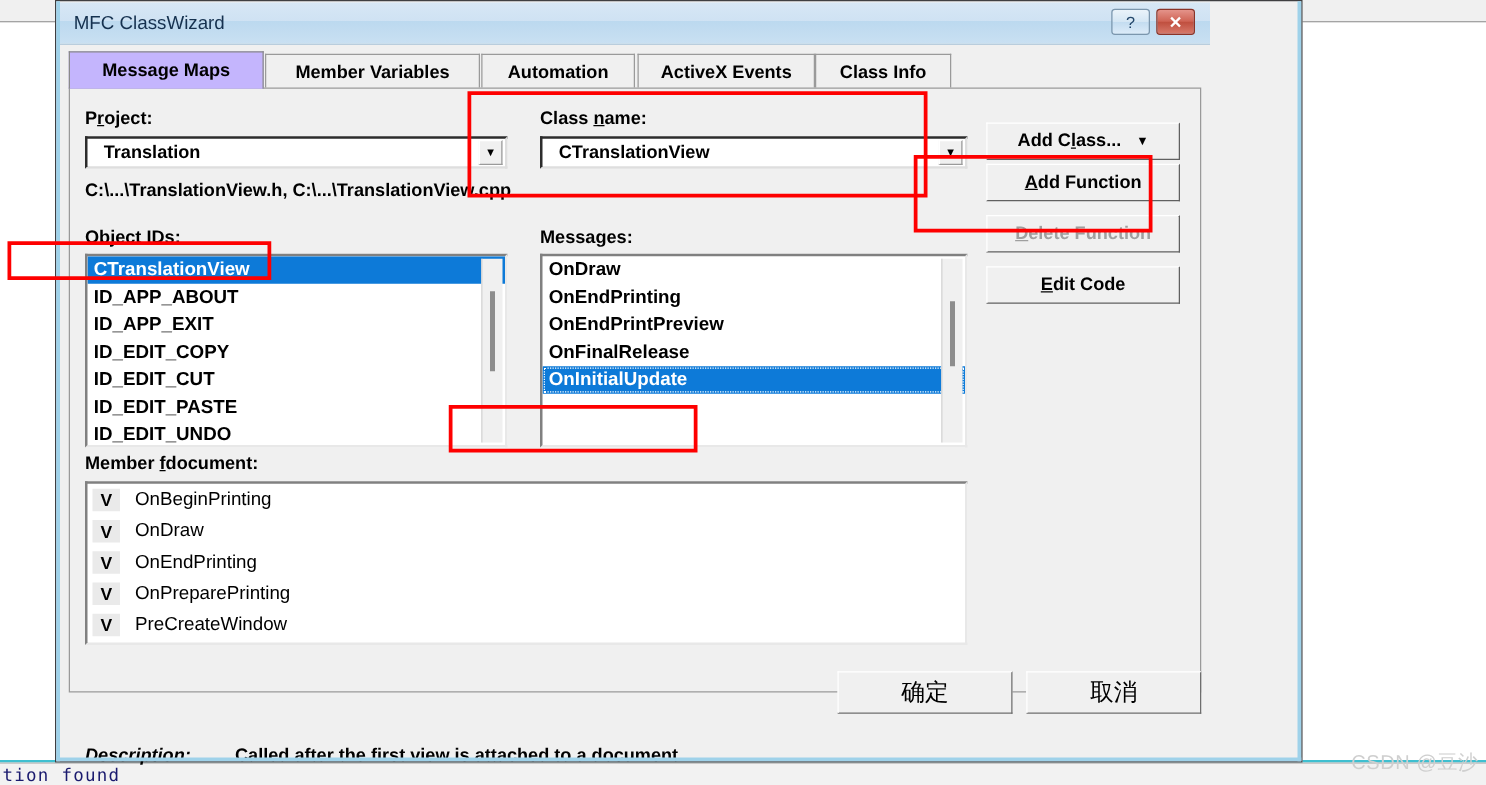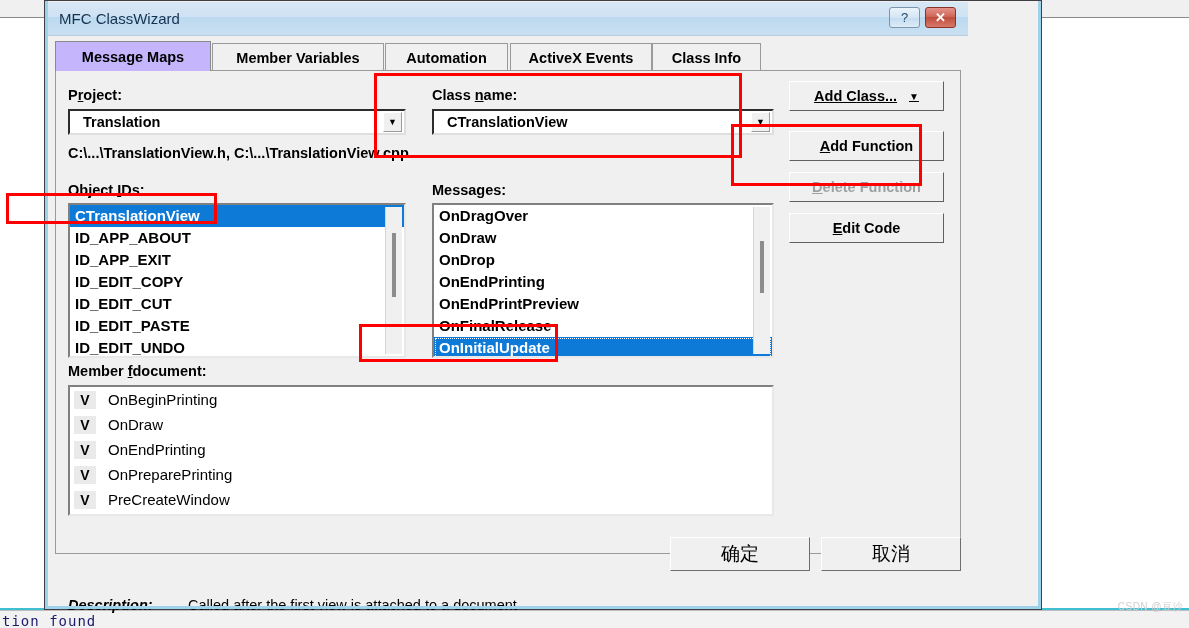--- a/index.html
+++ b/index.html
@@ -54,21 +54,21 @@
   }
   #bg-teal-line {
     position: absolute;
     left: 0; top: 608px;
     width: 1189px; height: 3px;
     background: #3fbfd0;
   }
   #watermark {
     position: absolute;
     right: 6px; top: 600px;
-    font-size: 10px;
+    font-size: 16px;
     color: #cfcfcf;
     letter-spacing: 0.5px;
   }
 
   
   #dialog {
     position: absolute;
     left: 0; top: 0;
     width: 998px;
     height: 610px;
@@ -301,21 +301,21 @@
   }
   #description-label {
     font-size: 14.5px;
     font-weight: bold;
     color: #000000;
     width: 120px;
     font-style: italic;
   }
   #description-text {
     font-size: 14.5px;
-    font-weight: normal;
+    font-weight: bold;
     color: #000000;
   }
 
   #dialog-footer {
     position: absolute;
     left: 4px; top: 529px;
     width: 918px; height: 48px; padding-left: 37px;
   }
   .footer-btn {
     position: absolute;
@@ -380,21 +380,21 @@
     </div>
 
     <div class="field-label" style="left:12px; top:74px; font-weight:bold;">C:\...\TranslationView.h, C:\...\TranslationView.cpp</div>
 
     <div class="field-label" style="left:376px; top:16px;"><span>Class </span><span class="u">n</span><span>ame:</span></div>
     <div class="combo" style="left:376px; top:38px; width:342px;">
       <div class="combo-text">CTranslationView</div>
       <div class="combo-arrow">▼</div>
     </div>
 
-    <div class="btn" style="left:733px; top:10px; width:155px;text-decoration:underline;">
+    <div class="btn" style="left:733px; top:27px; width:155px;">
       <span>Add C</span>
         <span class="u">l</span>
         <span>ass...</span>
         <span style="margin-left:12px;font-size:10px;">▼</span>
     </div>
     <div class="btn" style="left:733px; top:60px; width:155px;">
       <span class="u">A</span>
         <span>dd Function</span>
     </div>
     <div class="btn disabled" style="left:733px; top:101px; width:155px;">
@@ -415,23 +415,21 @@
       <div class="list-item">ID_EDIT_CUT</div>
       <div class="list-item">ID_EDIT_PASTE</div>
       <div class="list-item">ID_EDIT_UNDO</div>
       <div class="scrollbar-track">
         <div class="scrollbar-thumb" style="top:26px; height:64px;"></div>
       </div>
     </div>
 
     <div class="field-label" style="left:376px; top:111px;">Messages:</div>
     <div class="listbox" style="left:376px; top:132px; width:342px; height:155px;">
-      <div class="list-item">OnDragOver</div>
       <div class="list-item">OnDraw</div>
-      <div class="list-item">OnDrop</div>
       <div class="list-item">OnEndPrinting</div>
       <div class="list-item">OnEndPrintPreview</div>
       <div class="list-item">OnFinalRelease</div>
       <div class="list-item selected focused">OnInitialUpdate</div>
       <div class="scrollbar-track">
         <div class="scrollbar-thumb" style="top:34px; height:52px;"></div>
       </div>
     </div>
 
     <div class="field-label" style="left:12px; top:292px;"><span>Member </span><span class="u">f</span><span>document:</span></div>

